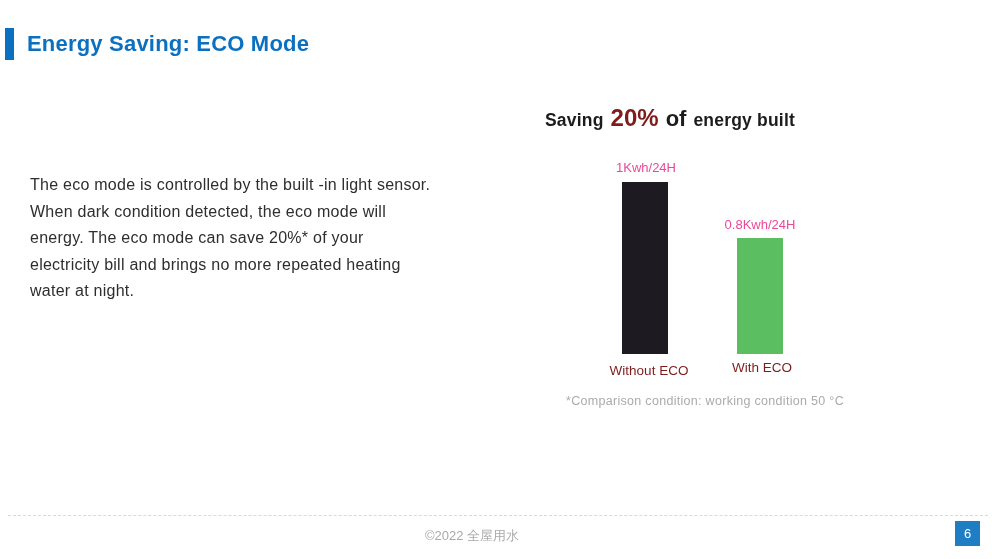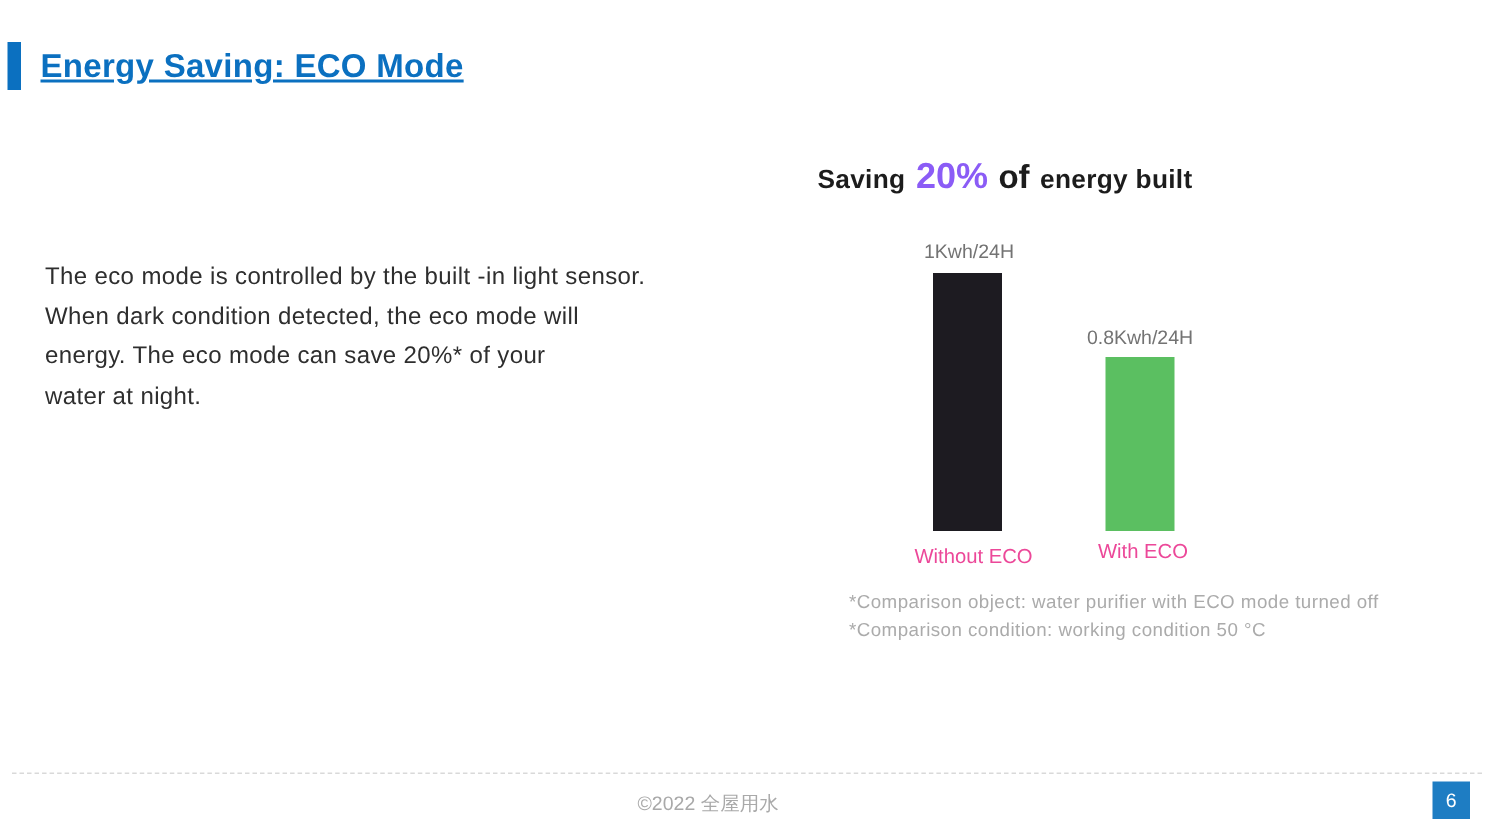--- a/index.html
+++ b/index.html
@@ -56,31 +56,31 @@
   .chart-title .t-connector { font-size: 22px; font-weight: bold; color: #1c1c1c; }
 
   .bar { position: absolute; bottom: 205px; width: 46px; }
   .bar-1 { left: 622px; }
   .bar-2 { left: 737px; }
 
   .value-label {
     position: absolute;
     transform: translateX(-50%);
     font-size: 13px;
-    color: #737373;
+    color: #ec4899;
     white-space: nowrap;
   }
   .value-label-1 { left: 646px; top: 160px; }
   .value-label-2 { left: 760px; top: 217px; }
 
   .cat-label {
     position: absolute;
     transform: translateX(-50%);
     font-size: 13.5px;
-    color: #ec4899;
+    color: #7f1d1d;
     white-space: nowrap;
   }
   .cat-label-1 { left: 649px; top: 363px; }
   .cat-label-2 { left: 762px; top: 360px; }
 
   
   .footnotes {
     position: absolute;
     left: 566px; top: 392px;
     font-size: 12.5px;
@@ -115,47 +115,47 @@
     color: #ffffff;
     font-size: 13px;
   }
 </style>
 </head>
 <body>
 
 <div class="slide">
 
   <div class="accent-bar" style="background: rgb(11, 112, 192);"></div>
-  <h1 class="slide-title" style="color: rgb(11, 112, 192); text-decoration: underline;">Energy Saving: ECO Mode</h1>
+  <h1 class="slide-title" style="color: rgb(11, 112, 192);">Energy Saving: ECO Mode</h1>
 
   <div class="body-text">
     <div>The eco mode is controlled by the built -in light sensor.</div>
     <div>When dark condition detected, the eco mode will</div>
     <div>energy. The eco mode can save 20%* of your</div>
+    <div>electricity bill and brings no more repeated heating</div>
     <div>water at night.</div>
   </div>
 
   <div class="chart-title">
     <span class="t-normal">Saving</span>
-    <span class="t-highlight" style="color: #8b5cf6;">20%</span>
+    <span class="t-highlight" style="color: #7f1d1d;">20%</span>
     <span class="t-connector">of</span>
     <span class="t-normal">energy built</span>
   </div>
 
   <div class="value-label value-label-1">1Kwh/24H</div>
   <div class="value-label value-label-2">0.8Kwh/24H</div>
 
   <div class="bar bar-1" style="height: 172px; background: rgb(29, 27, 33);"></div>
   <div class="bar bar-2" style="height: 116px; background: rgb(91, 191, 97);"></div>
 
   <div class="cat-label cat-label-1">Without ECO</div>
   <div class="cat-label cat-label-2">With ECO</div>
 
   <div class="footnotes">
-    <div>*Comparison object: water purifier with ECO mode turned off</div>
     <div>*Comparison condition: working condition 50 °C</div>
   </div>
 
   <div class="divider"></div>
   <div class="copyright">©2022 全屋用水</div>
   <div class="page-box" style="background: rgb(30, 125, 195);">6</div>
 
 </div>
 
 </body></html>

